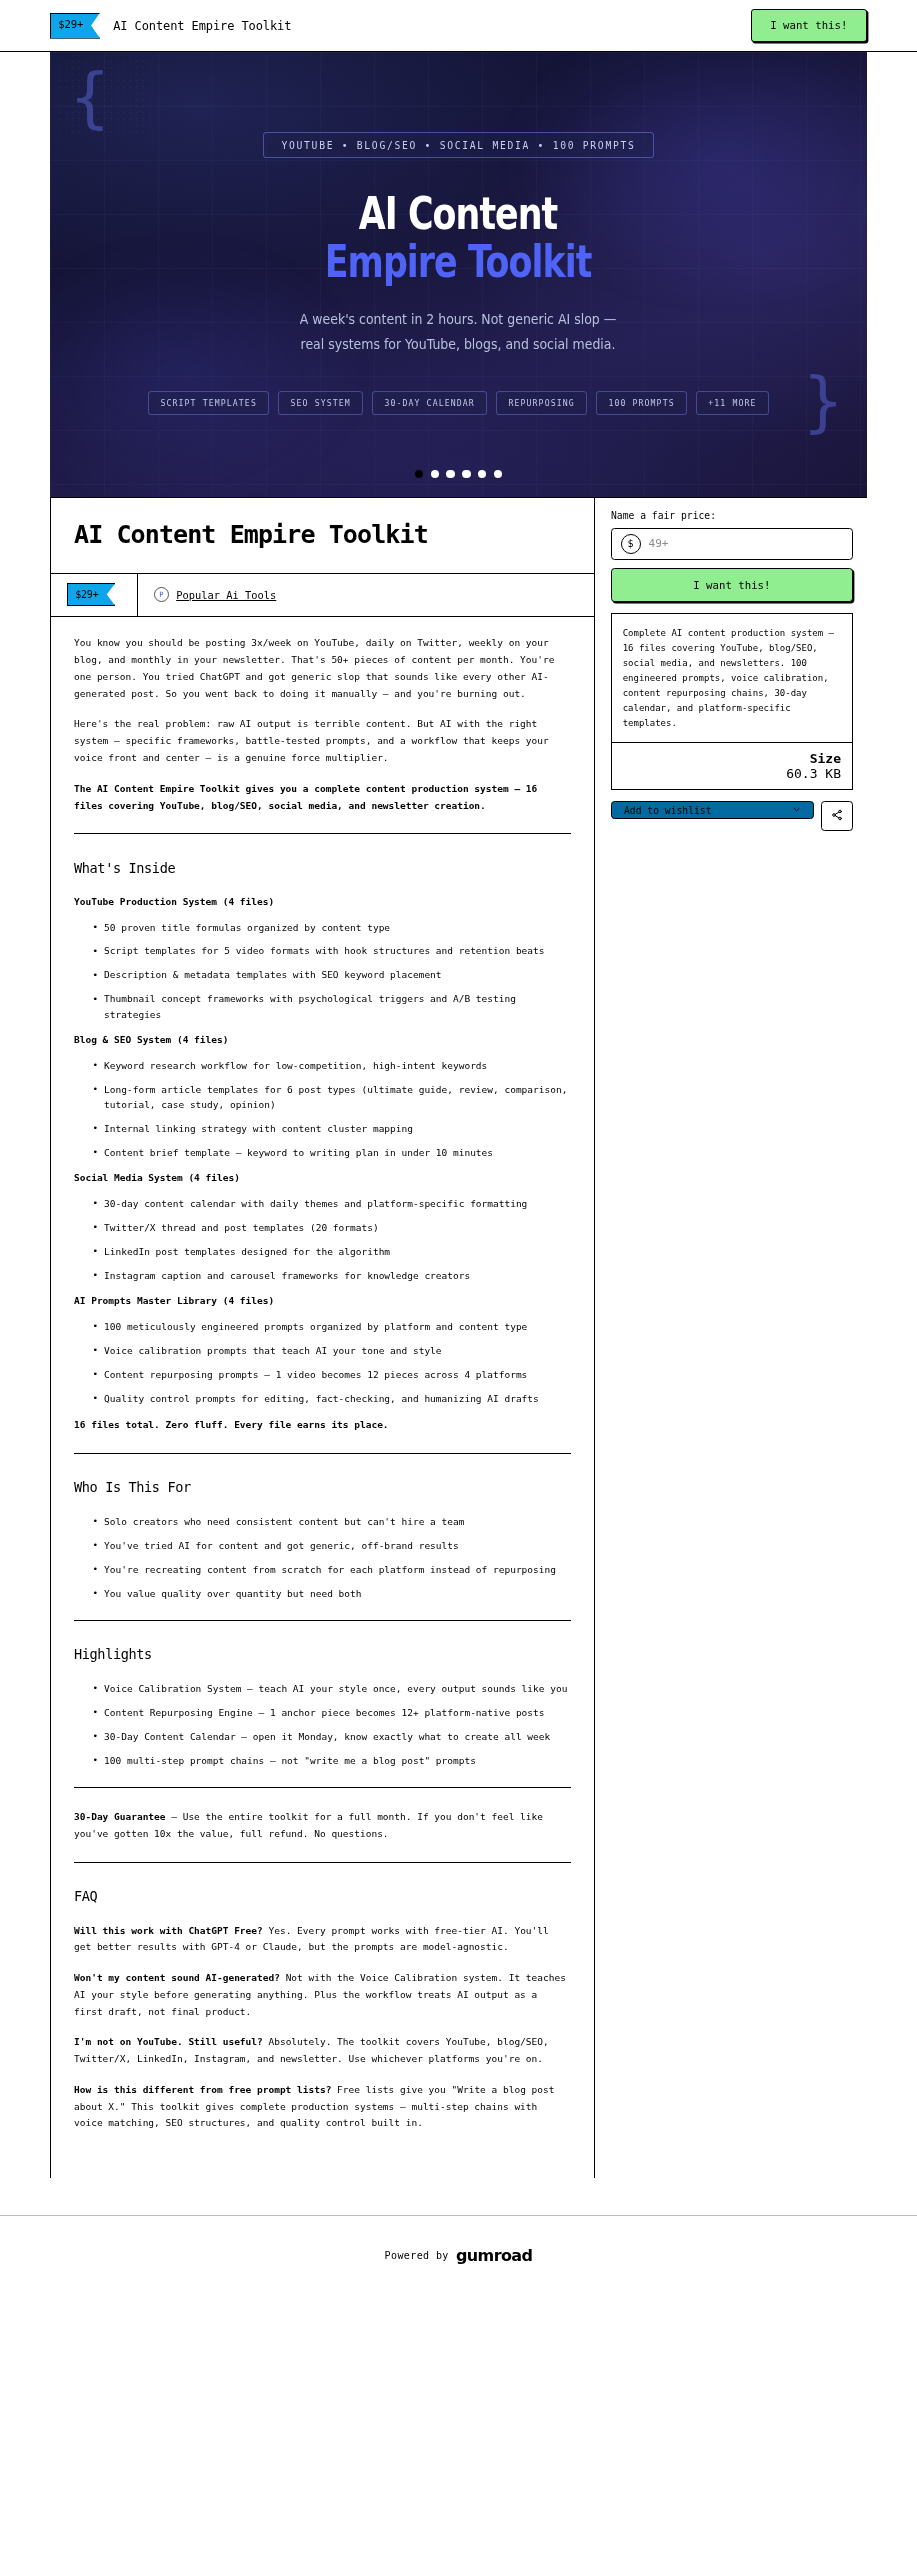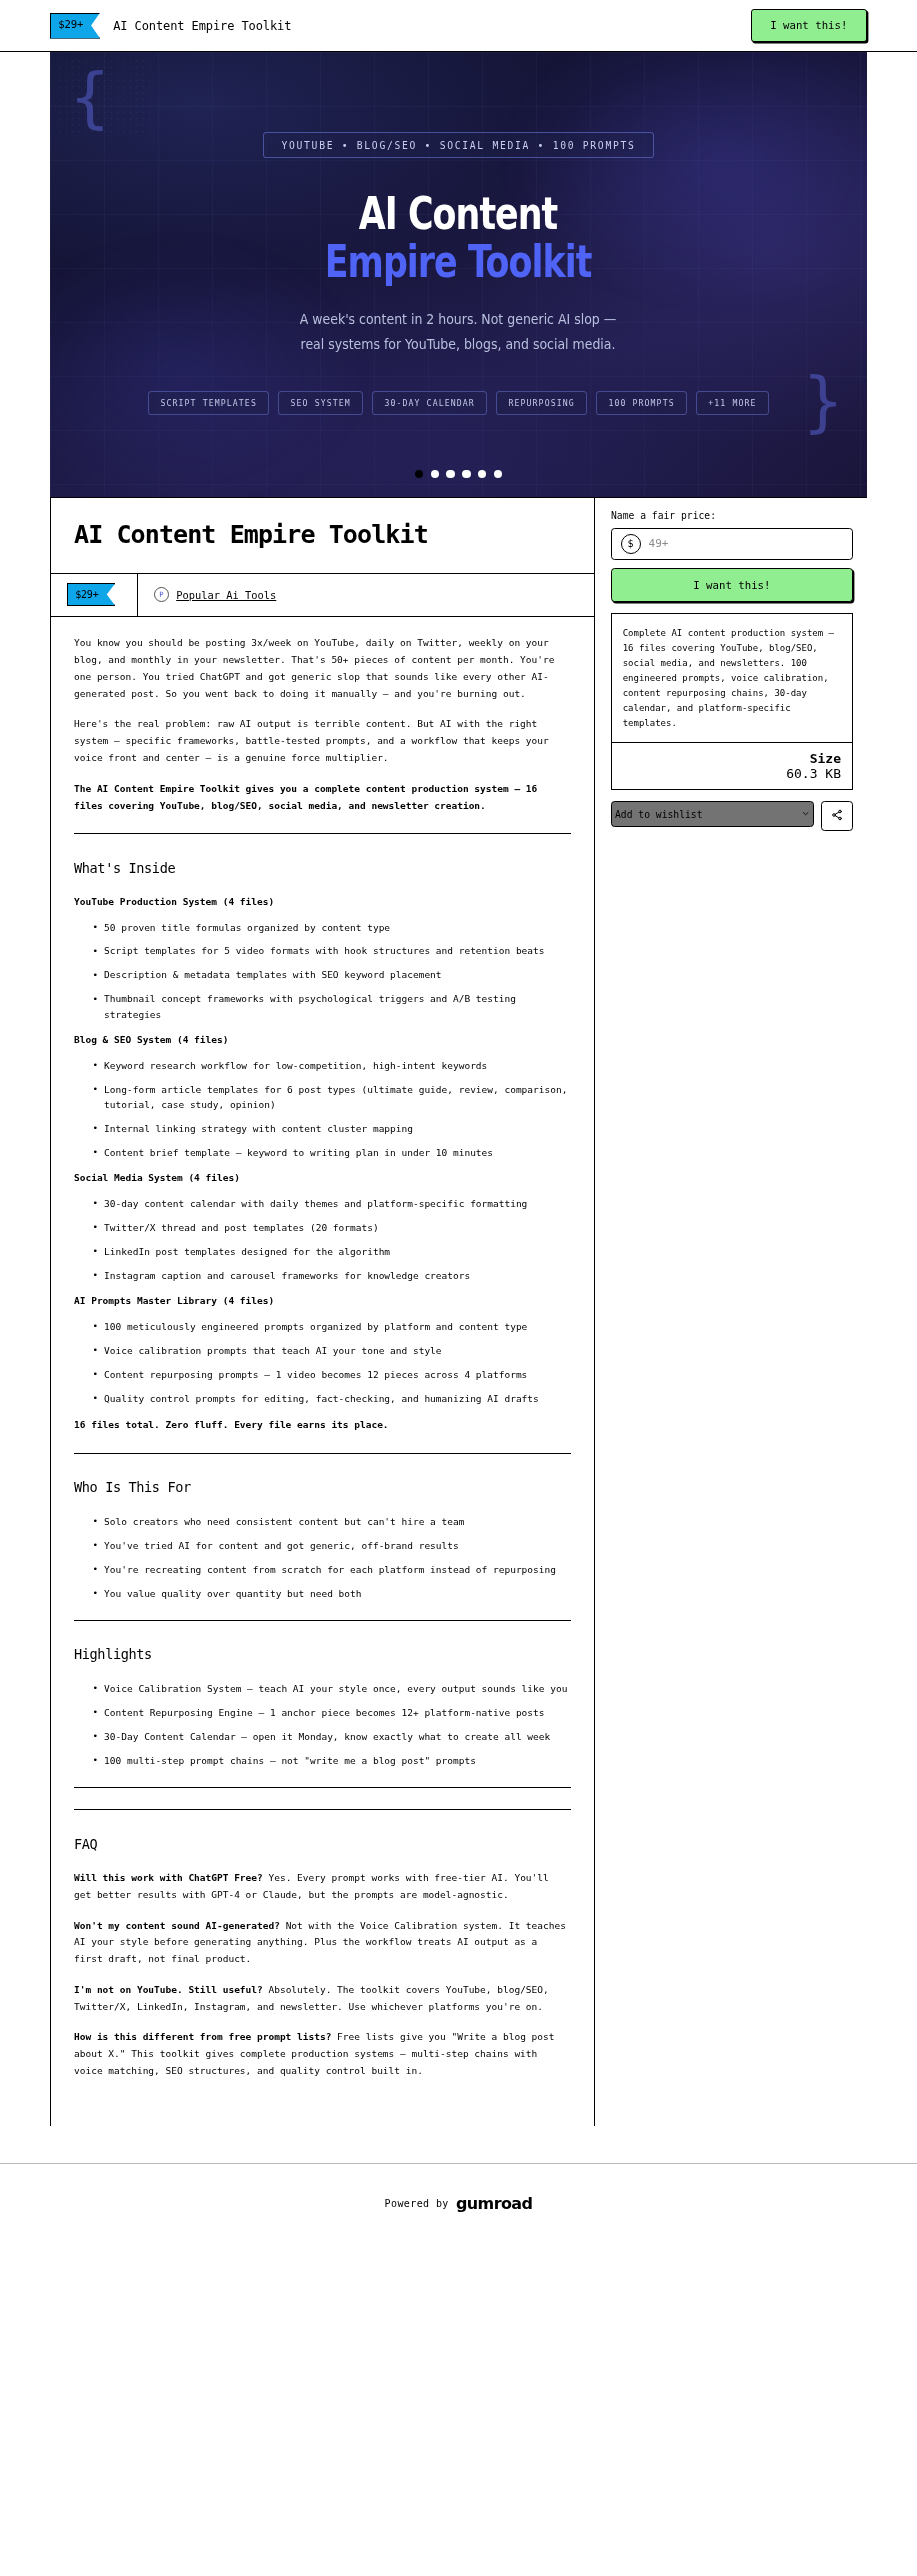--- a/index.html
+++ b/index.html
@@ -347,27 +347,27 @@
   }
   .info-card-row .k { font-weight: 700; }
   .side-actions {
     display: flex;
     gap: 6.4px;
   }
   .wishlist-select {
     flex: 1;
     border: 0.7px solid #000;
     border-radius: 3.6px;
-    height: 26px;
+    height: 18px;
     display: flex;
     align-items: center;
     justify-content: space-between;
-    padding: 0 3px;
+    padding: 0 12px;
     font-size: 9.7px;
-    background: #737373;
+    background: #0369a1;
     cursor: pointer;
   }
   .chev { font-size: 8px; }
   .share-btn {
     width: 32px; height: 30px;
     border: 0.7px solid #000;
     border-radius: 3.6px;
     display: flex; align-items: center; justify-content: center;
     background: #fff;
     cursor: pointer;
@@ -515,20 +515,21 @@
       <h2 class="sec-h">Highlights</h2>
       <ul class="bul">
           <li>Voice Calibration System — teach AI your style once, every output sounds like you</li>
           <li>Content Repurposing Engine — 1 anchor piece becomes 12+ platform-native posts</li>
           <li>30-Day Content Calendar — open it Monday, know exactly what to create all week</li>
           <li>100 multi-step prompt chains — not "write me a blog post" prompts</li>
         </ul>
 
       <hr class="hr">
 
+      <p><b>30-Day Guarantee</b><span> — Use the entire toolkit for a full month. If you don't feel like you've gotten 10x the value, full refund. No questions.</span></p>
 
       <hr class="hr">
 
       <h2 class="sec-h">FAQ</h2>
       <div>
           <p class="faq-item"><span class="faq-q">Will this work with ChatGPT Free?</span><span> Yes. Every prompt works with free-tier AI. You'll get better results with GPT-4 or Claude, but the prompts are model-agnostic.</span></p>
           <p class="faq-item"><span class="faq-q">Won't my content sound AI-generated?</span><span> Not with the Voice Calibration system. It teaches AI your style before generating anything. Plus the workflow treats AI output as a first draft, not final product.</span></p>
           <p class="faq-item"><span class="faq-q">I'm not on YouTube. Still useful?</span><span> Absolutely. The toolkit covers YouTube, blog/SEO, Twitter/X, LinkedIn, Instagram, and newsletter. Use whichever platforms you're on.</span></p>
           <p class="faq-item"><span class="faq-q">How is this different from free prompt lists?</span><span> Free lists give you "Write a blog post about X." This toolkit gives complete production systems — multi-step chains with voice matching, SEO structures, and quality control built in.</span></p>
         </div>

